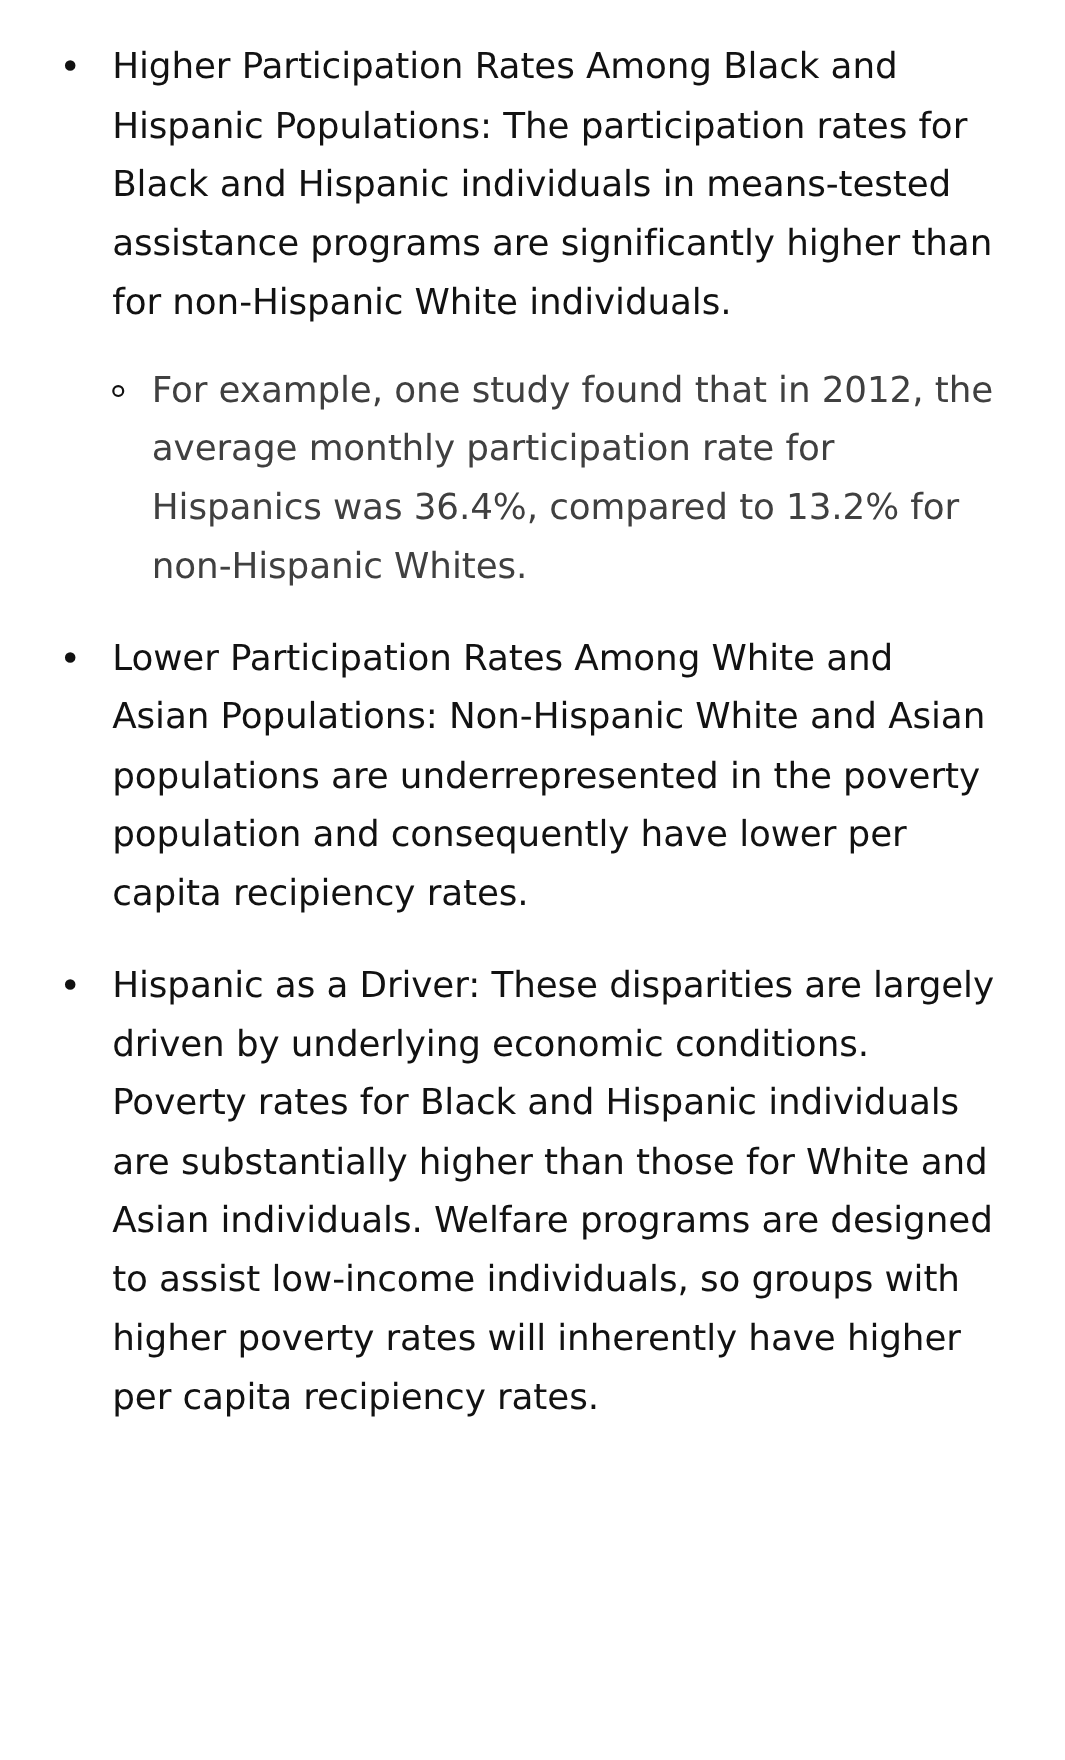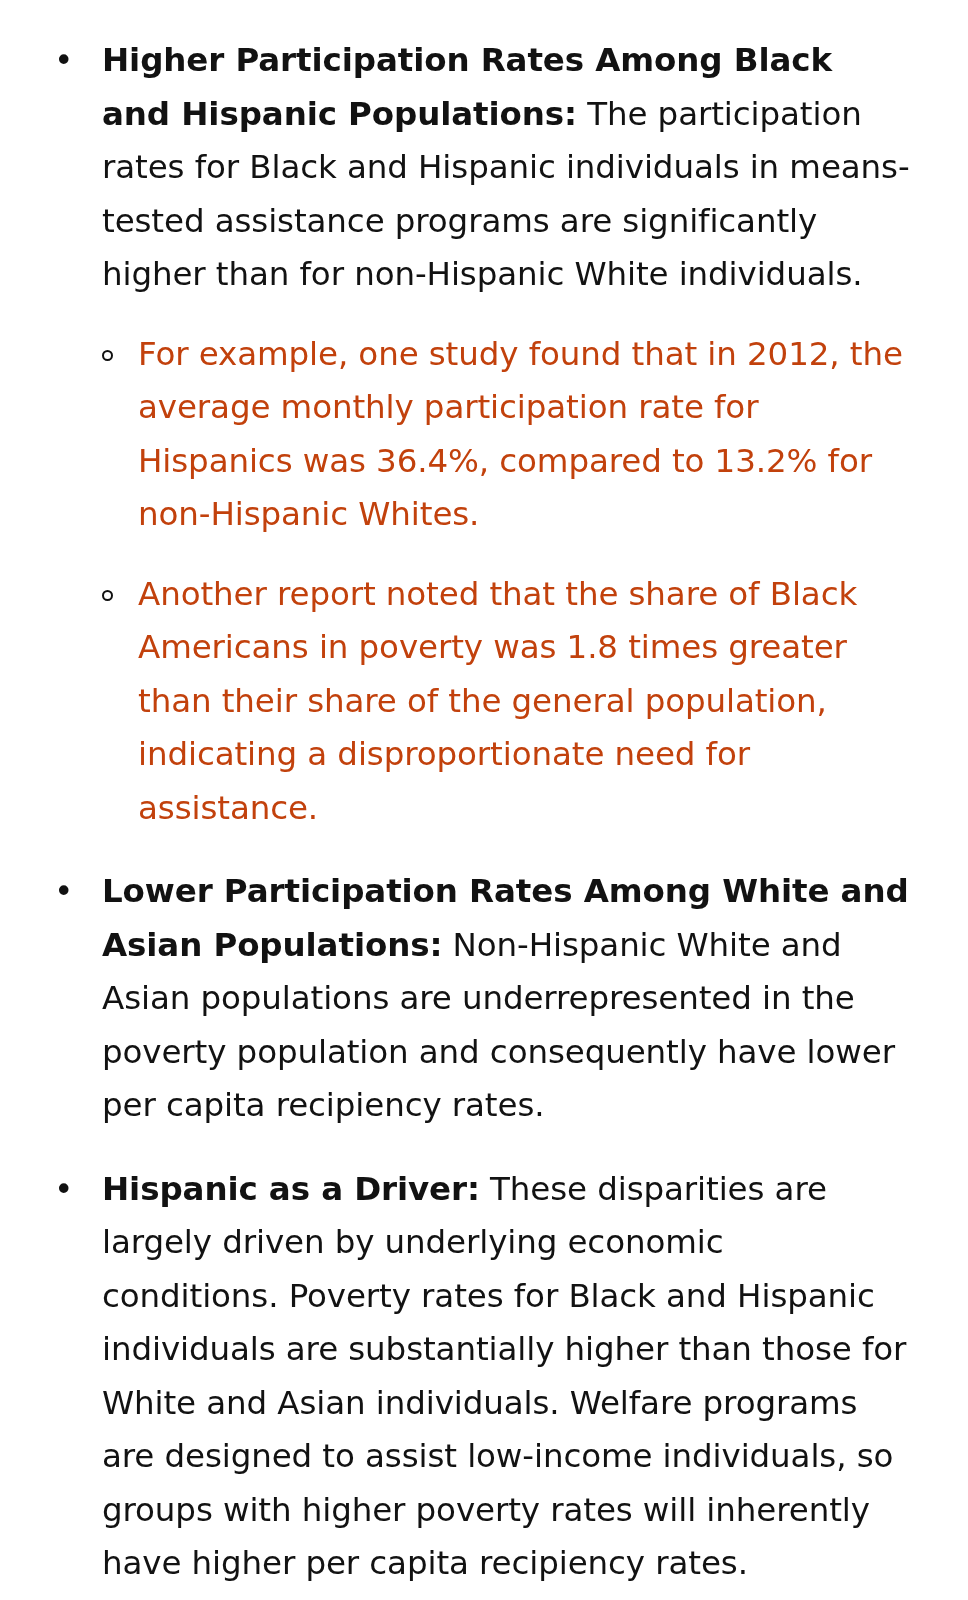--- a/index.html
+++ b/index.html
@@ -39,21 +39,21 @@
     line-height: 53.5px;
     color: #111111;
   }
   .para {
     font-size: 32.5px;
     line-height: 53.5px;
     letter-spacing: -0.1px;
     color: #121212;
   }
   .para b {
-    font-weight: 700;
+    font-weight: 400;
   }
   ul.level2 {
     list-style: none;
     margin: 26px 0 0 0;
     padding: 0;
   }
   ul.level2 > li.subbullet {
     position: relative;
     padding-left: 36px;
     margin-bottom: 26px;
@@ -68,42 +68,38 @@
     width: 11px;
     height: 11px;
     border: 2.5px solid #111111;
     border-radius: 50%;
     box-sizing: border-box;
   }
   .subpara {
     font-size: 32.5px;
     line-height: 53.5px;
     letter-spacing: -0.1px;
-    color: #c2410c;
+    color: #404040;
   }
 </style>
 </head>
 <body>
 
 <div class="doc">
   <ul class="level1">
 
     <li class="bullet">
       <span class="marker">•</span>
       <div class="para">
         <b>Higher Participation Rates Among Black and Hispanic Populations:</b><span> The participation rates for Black and Hispanic individuals in means-tested assistance programs are significantly higher than for non-Hispanic White individuals.</span>
       </div>
       <ul class="level2">
         <li class="subbullet">
           <span class="marker-hollow"></span>
           <div class="subpara">For example, one study found that in 2012, the average monthly participation rate for Hispanics was 36.4%, compared to 13.2% for non-Hispanic Whites.</div>
-        </li>
-        <li class="subbullet">
-          <span class="marker-hollow"></span>
-          <div class="subpara">Another report noted that the share of Black Americans in poverty was 1.8 times greater than their share of the general population, indicating a disproportionate need for assistance.</div>
         </li>
       </ul>
     </li>
 
     <li class="bullet">
       <span class="marker">•</span>
       <div class="para">
         <b>Lower Participation Rates Among White and Asian Populations:</b><span> Non-Hispanic White and Asian populations are underrepresented in the poverty population and consequently have lower per capita recipiency rates.</span>
       </div>
     </li>

